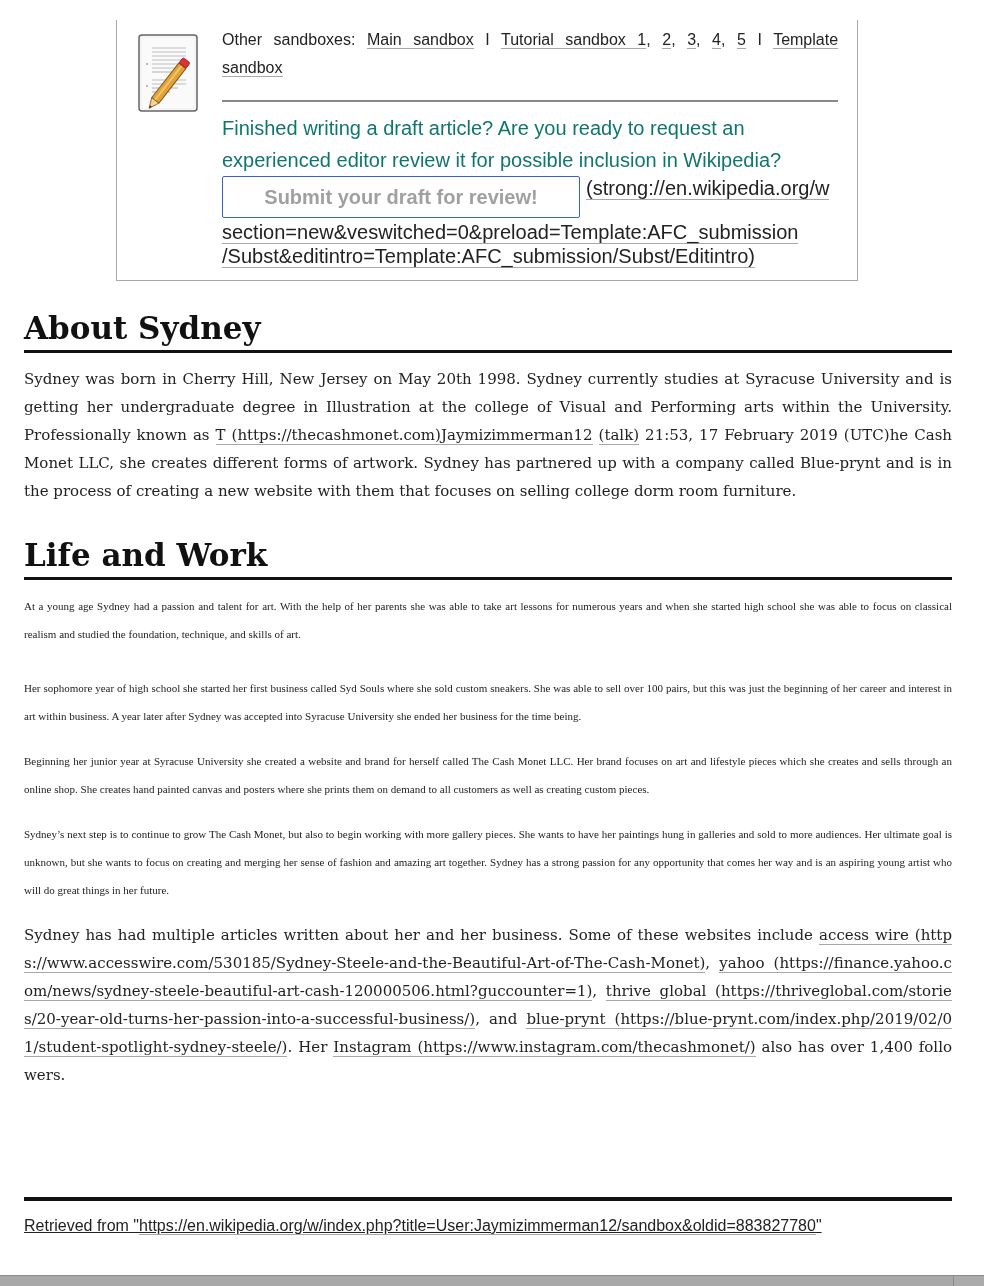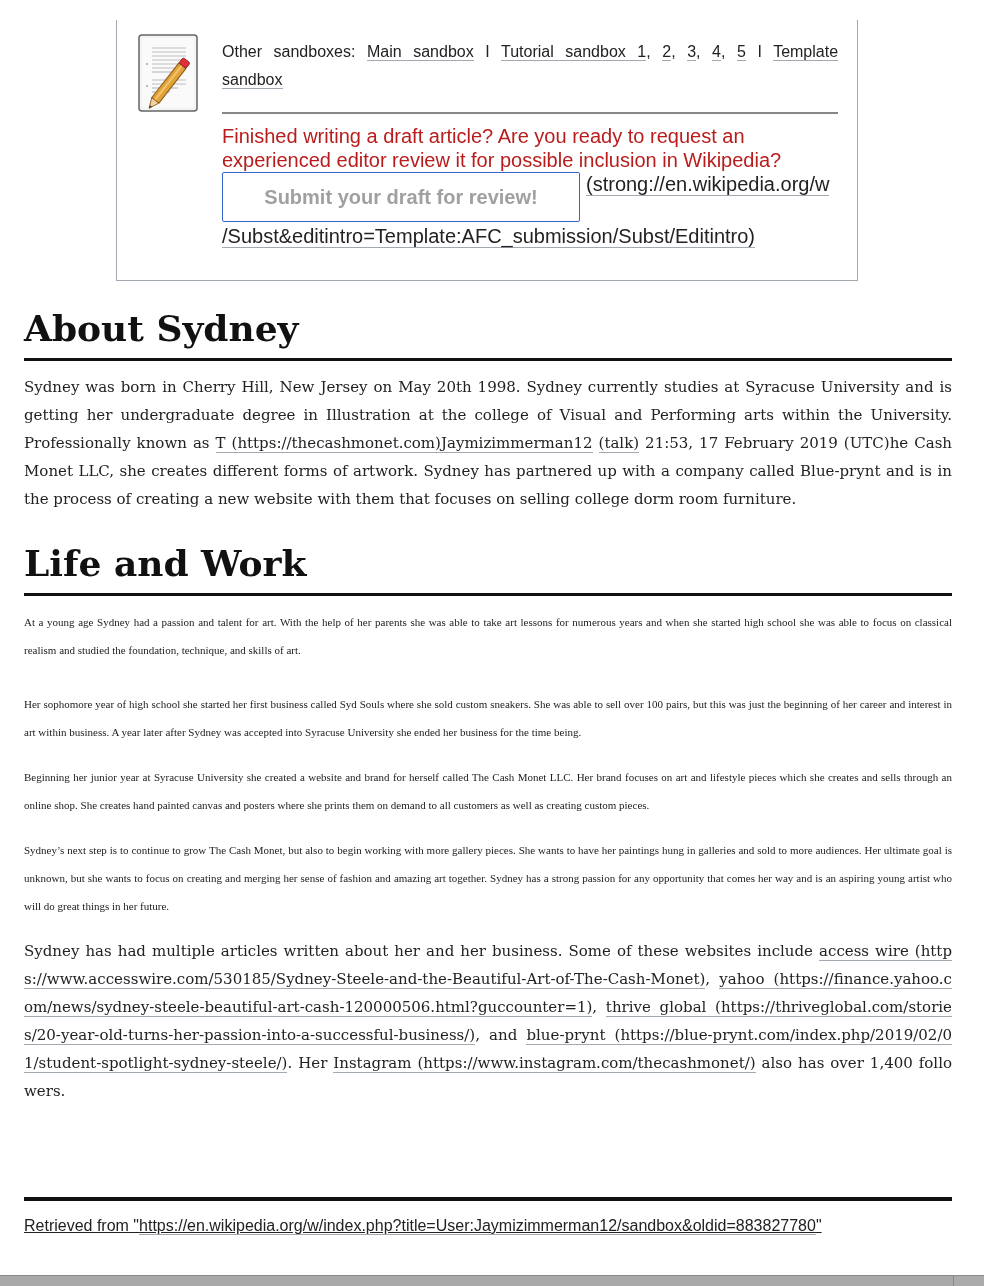--- a/index.html
+++ b/index.html
@@ -14,53 +14,53 @@
     
     .sandbox-box {
       position: absolute; left: 116px; top: 20px; width: 742px; height: 261px;
       border: 1px solid #a2a9b1; border-top: none; box-sizing: border-box;
       background: #fff;
     }
     .sandbox-icon {
       position: absolute; left: 21px; top: 14px; width: 60px; height: 78px;
     }
     .sandbox-content {
-      position: absolute; left: 105px; top: 16px; width: 616px;
+      position: absolute; left: 105px; top: 4px; width: 616px;
       font-family: "Liberation Sans", sans-serif;
     }
     .other-sandboxes {
       font-size: 16px; line-height: 28px; margin-top: 2px;
       text-align: justify; word-spacing: 2px;
     }
     .hr-gray {
       height: 0; border-top: 2px solid #888; margin: 18px 0 10px 0;
     }
     .finished-text {
-      font-size: 20px; line-height: 24px; color: #b91c1c;
+      font-size: 20px; line-height: 32px; color: #0f766e;
     }
     .submit-row { font-size: 20px; line-height: 24px; }
     .submit-button {
-      display: inline-block; width: 358px; height: 50px; box-sizing: border-box;
+      display: inline-block; width: 358px; height: 42px; box-sizing: border-box;
       border: 1px solid #3366cc; border-radius: 2px;
       font-family: "Liberation Sans", sans-serif; font-weight: bold;
       font-size: 20px; color: #a0a0a0; text-align: center; line-height: 36px;
       vertical-align: top; margin-right: 6px; background: #fff;
     }
     .url-text { font-size: 20px; line-height: 24px; }
     .url-text span { border-bottom: 1px solid #a2a9b1; }
 
     
     .content {
       position: absolute; left: 24px; top: 306px; width: 928px;
       font-family: "DejaVu Serif", "Liberation Serif", serif;
     }
     h2 {
       font-family: "DejaVu Serif", "Liberation Serif", serif;
-      font-weight: bold; font-size: 36px; line-height: 44px; margin: 0;
-      color: #111; border-bottom: 3px solid #111; padding-bottom: 8px;
+      font-weight: bold; font-size: 31px; line-height: 44px; margin: 0;
+      color: #111; border-bottom: 3px solid #111; padding-bottom: 0;
     }
     p {
       margin: 0; font-size: 15px; line-height: 28px; text-align: justify;
       color: #222;
     }
     .p-body { font-family: "Liberation Serif", serif; font-size: 11px; }
     .retrieved-sep {
       position: absolute; left: 24px; top: 1197px; width: 928px; height: 4px;
       background: #111;
     }
@@ -122,20 +122,21 @@
       <a>5</a>
       <span>I</span>
       <a>Template sandbox</a>
     </div>
     <div class="hr-gray"></div>
     <div class="finished-text">Finished writing a draft article? Are you ready to request an experienced editor review it for possible inclusion in Wikipedia?</div>
     <div class="submit-row">
       <button class="submit-button">Submit your draft for review!</button><span class="url-text"><span>(strong://en.wikipedia.org/w</span></span>
     </div>
     <div class="url-text" style="margin-top:2px;">
+      <div><span>section=new&amp;veswitched=0&amp;preload=Template:AFC_submission</span></div>
       <div><span>/Subst&amp;editintro=Template:AFC_submission/Subst/Editintro)</span></div>
     </div>
   </div>
 </div>
 
 <div class="content">
   <h2>About Sydney</h2>
   <p style="margin-top:12px;">
     <span>Sydney was born in Cherry Hill, New Jersey on May 20th 1998. Sydney currently studies at Syracuse University and is getting her undergraduate degree in Illustration at the college of Visual and Performing arts within the University. Professionally known as </span><a>T (https://thecashmonet.com)</a><a>Jaymizimmerman12</a> <a>(talk)</a><span> 21:53, 17 February 2019 (UTC)he Cash Monet LLC, she creates different forms of artwork. Sydney has partnered up with a company called Blue-prynt and is in the process of creating a new website with them that focuses on selling college dorm room furniture.</span>
   </p>

